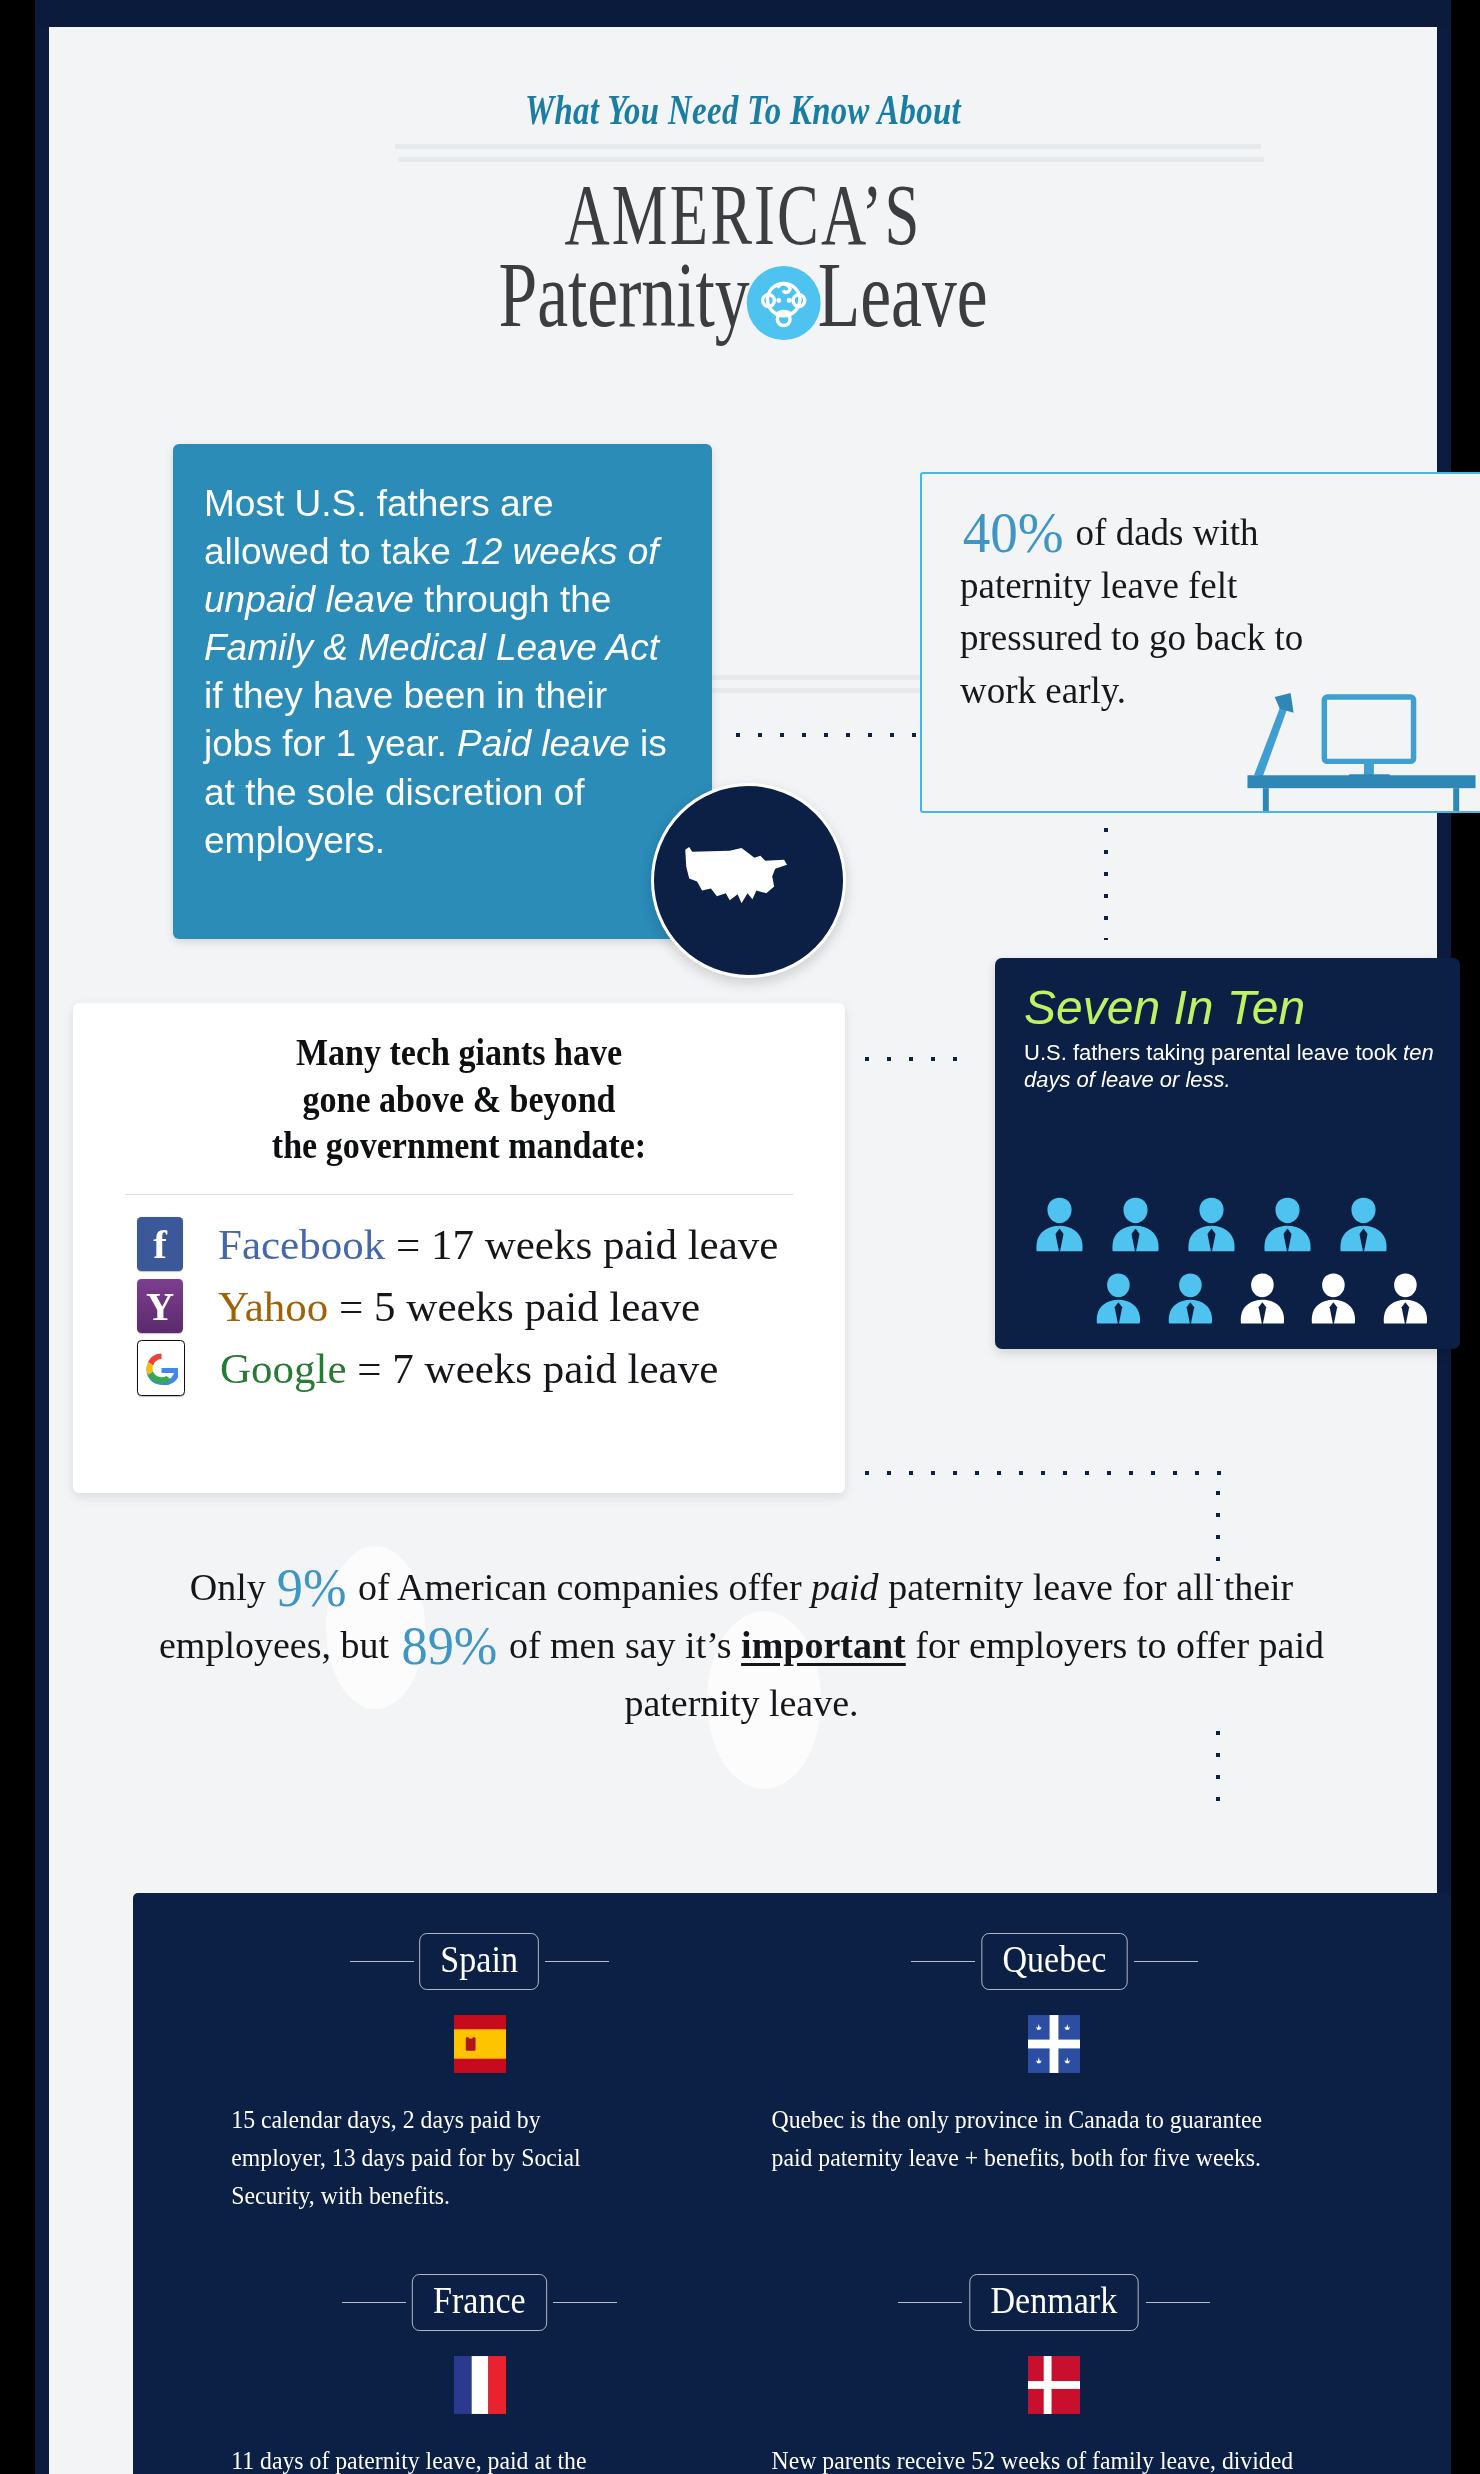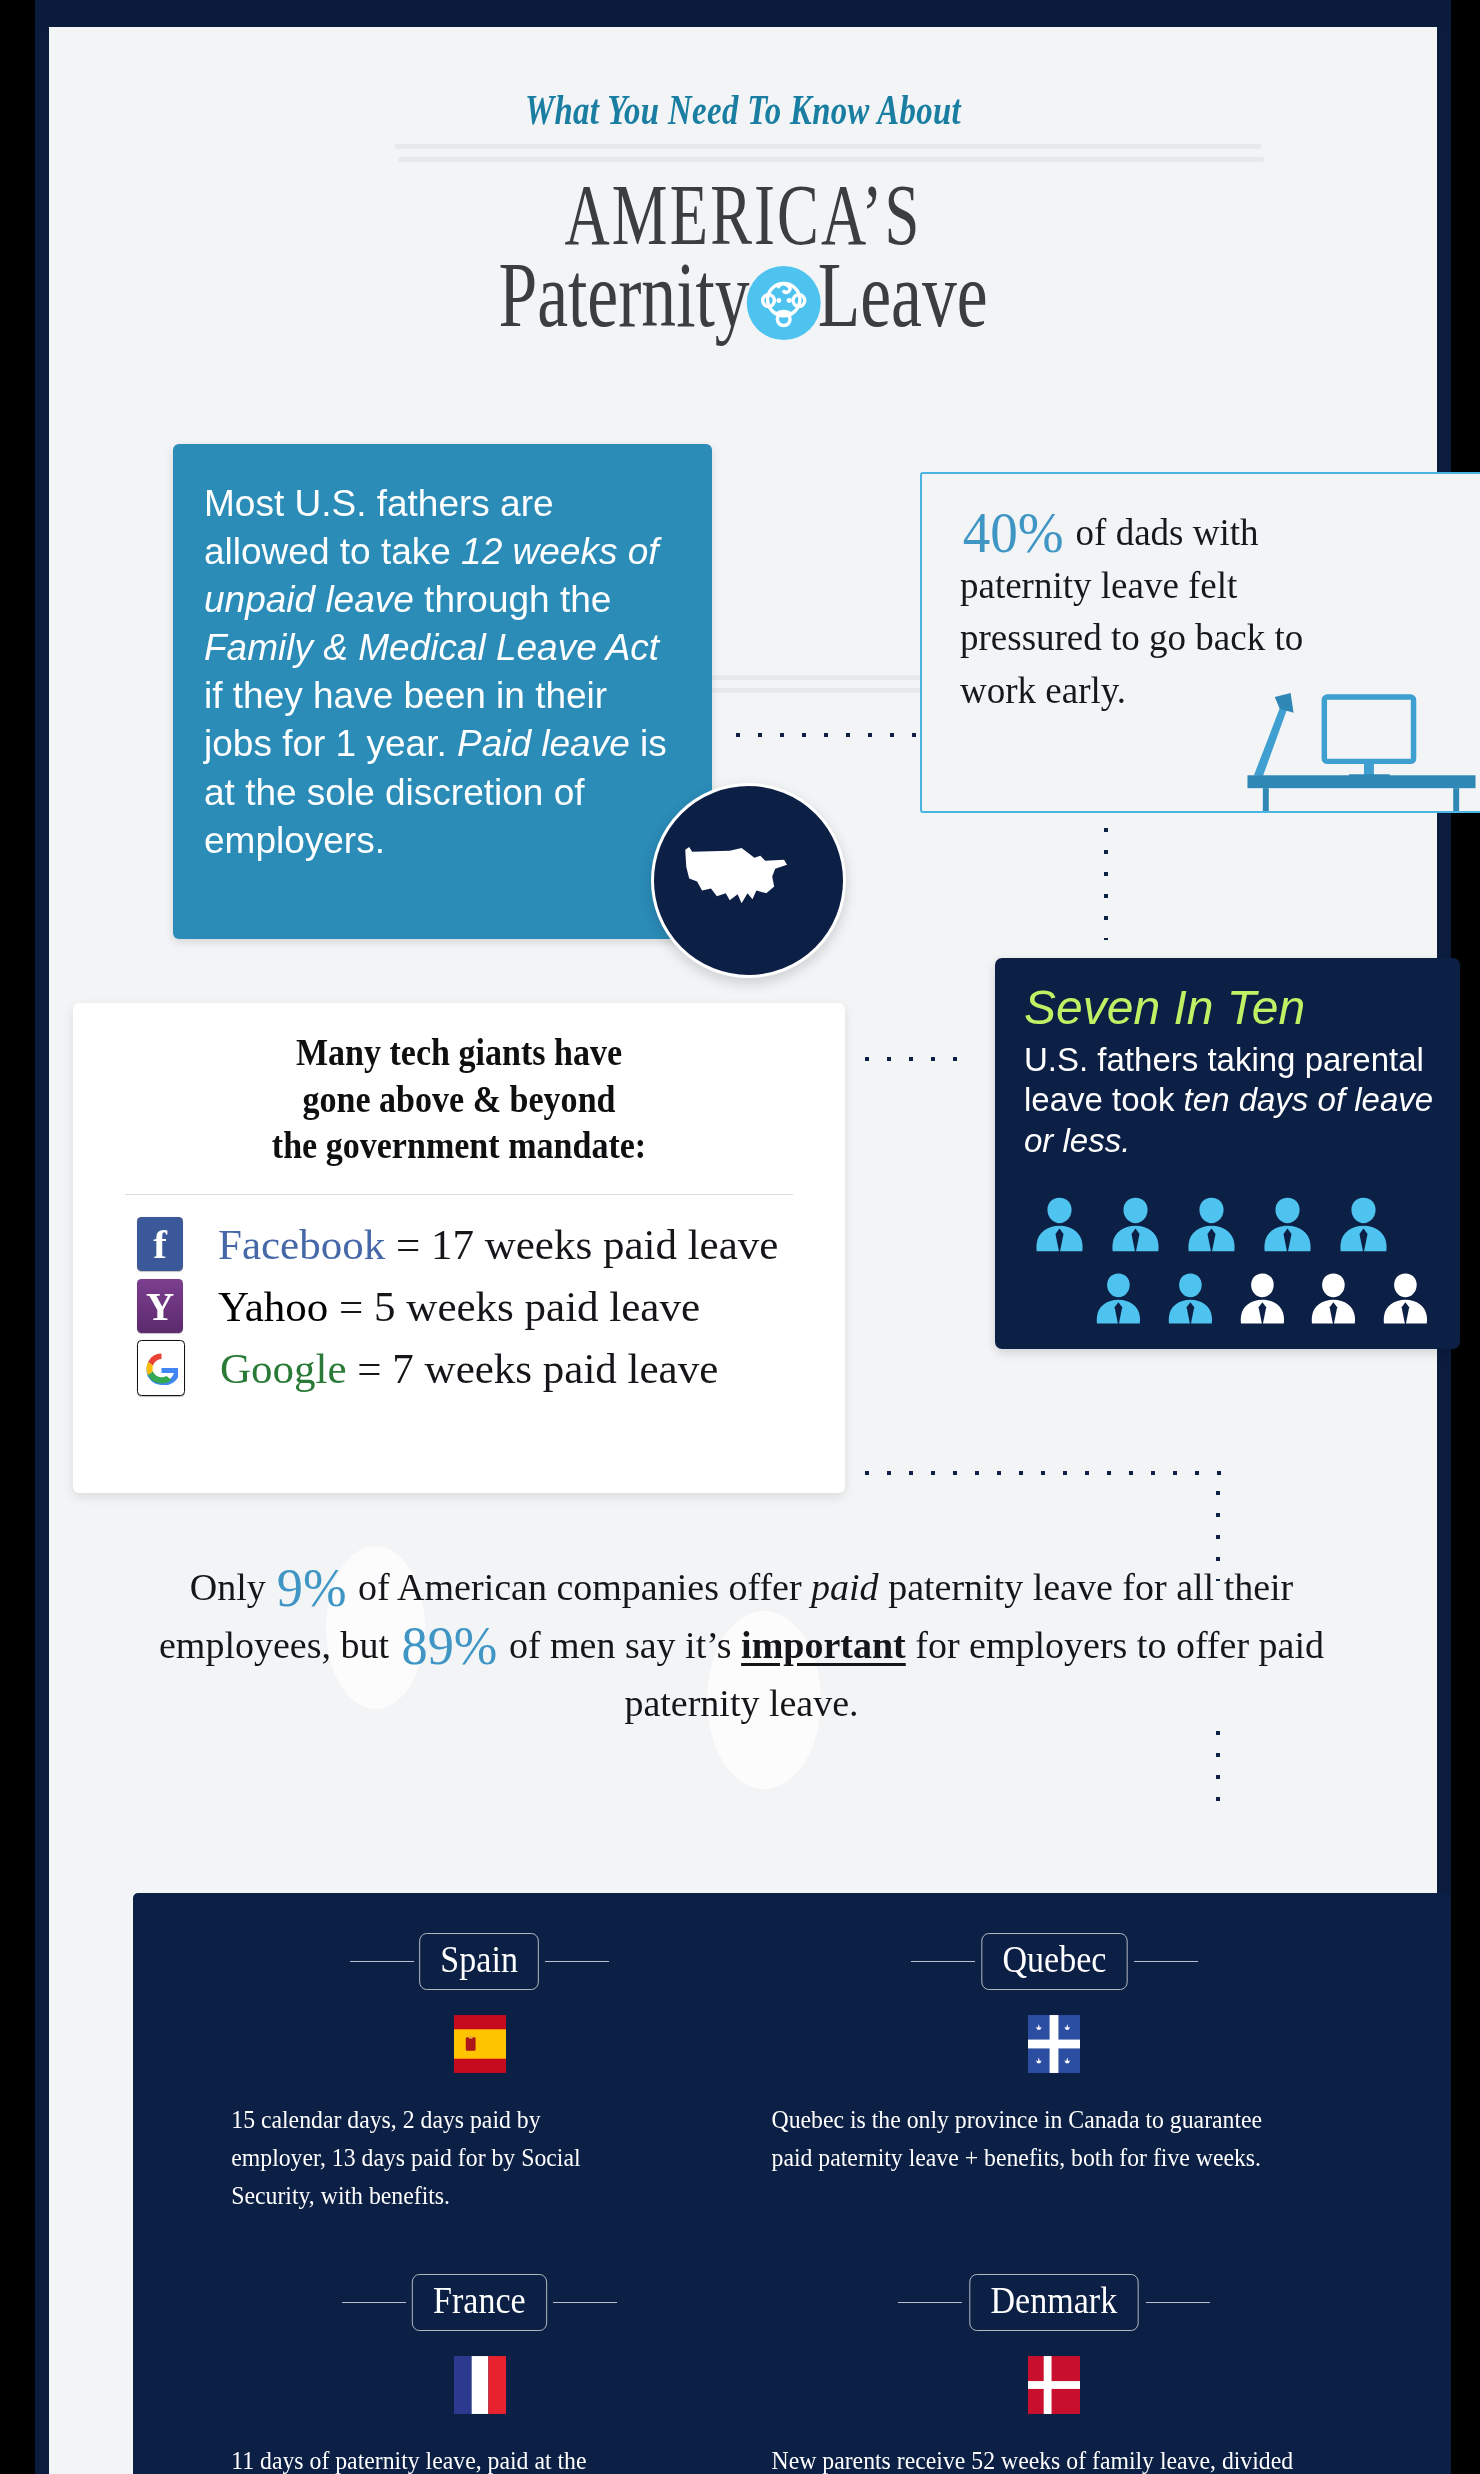--- a/index.html
+++ b/index.html
@@ -78,21 +78,21 @@
   .logo.gg{background:#fff;border:1px solid #111;}
   .tech-txt{font-family:"Liberation Serif",serif;font-size:43px;color:#141619;white-space:nowrap;}
   .tech-txt .nm{font-weight:400;}
 
   
   .card-seven{position:absolute;left:946px;top:931px;width:465px;height:391px;
     background:#0c1f45;border-radius:7px;box-shadow:0 4px 11px rgba(0,0,0,.14);}
   .card-seven .hd{margin:0;padding:26px 0 0 29px;color:#bef264;
     font-family:"Liberation Sans",sans-serif;font-style:italic;font-size:48px;line-height:1;}
   .card-seven .bd{margin:0;padding:8px 23px 0 29px;color:#fff;
-    font-family:"Liberation Sans",sans-serif;font-size:33px;line-height:1.22;}
+    font-family:"Liberation Sans",sans-serif;font-size:22px;line-height:1.22;}
   .card-seven .bd em{font-style:italic;}
   .people{position:absolute;left:31px;top:233px;width:411px;}
   .prow{display:flex;gap:9px;}
   .prow.r2{margin-top:7px;padding-left:61px;}
 
   
   .stat-para{position:absolute;left:69px;top:1532px;width:1247px;text-align:center;
     font-family:"Liberation Serif",serif;font-size:38px;line-height:1.52;color:#141619;}
   .stat-para .pct{color:#3f96c4;font-size:55px;line-height:0.8;vertical-align:-6px;
     display:inline-block;transform:scaleX(.95);}
@@ -202,21 +202,21 @@
       <div class="tech-list">
 
         <div class="tech-row">
           <div class="logo fb">f</div>
           <div class="tech-txt"><span class="nm" style="color:#4668a8">Facebook</span><span> = 17 weeks paid leave</span></div>
         </div>
 
 
         <div class="tech-row">
           <div class="logo yh">Y</div>
-          <div class="tech-txt"><span class="nm" style="color:#000000">Yahoo</span><span> = 5 weeks paid leave</span></div>
+          <div class="tech-txt"><span class="nm" style="color:#a16207">Yahoo</span><span> = 5 weeks paid leave</span></div>
         </div>
 
         <div class="tech-row">
           <div class="logo gg">
             <svg width="33" height="33" viewBox="0 0 66 66">
                 <path d="M33 6 a27 27 0 1 0 25 36 H33 v-10 h36 a30 30 0 0 1 -36 34 A30 30 0 1 1 33 6 Z" fill="#4285f4"></path>
                 <path d="M33 3 a30 30 0 0 0 -27 17 l10 7 A20 20 0 0 1 33 14 Z" fill="#ea4335"></path>
                 <path d="M6 20 a30 30 0 0 0 0 26 l10 -7 a20 20 0 0 1 0 -12 Z" fill="#fbbc05"></path>
                 <path d="M6 46 a30 30 0 0 0 27 17 a29 29 0 0 0 20 -7 l-10 -8 a19 19 0 0 1 -27 -9 Z" fill="#34a853"></path>
               </svg>

